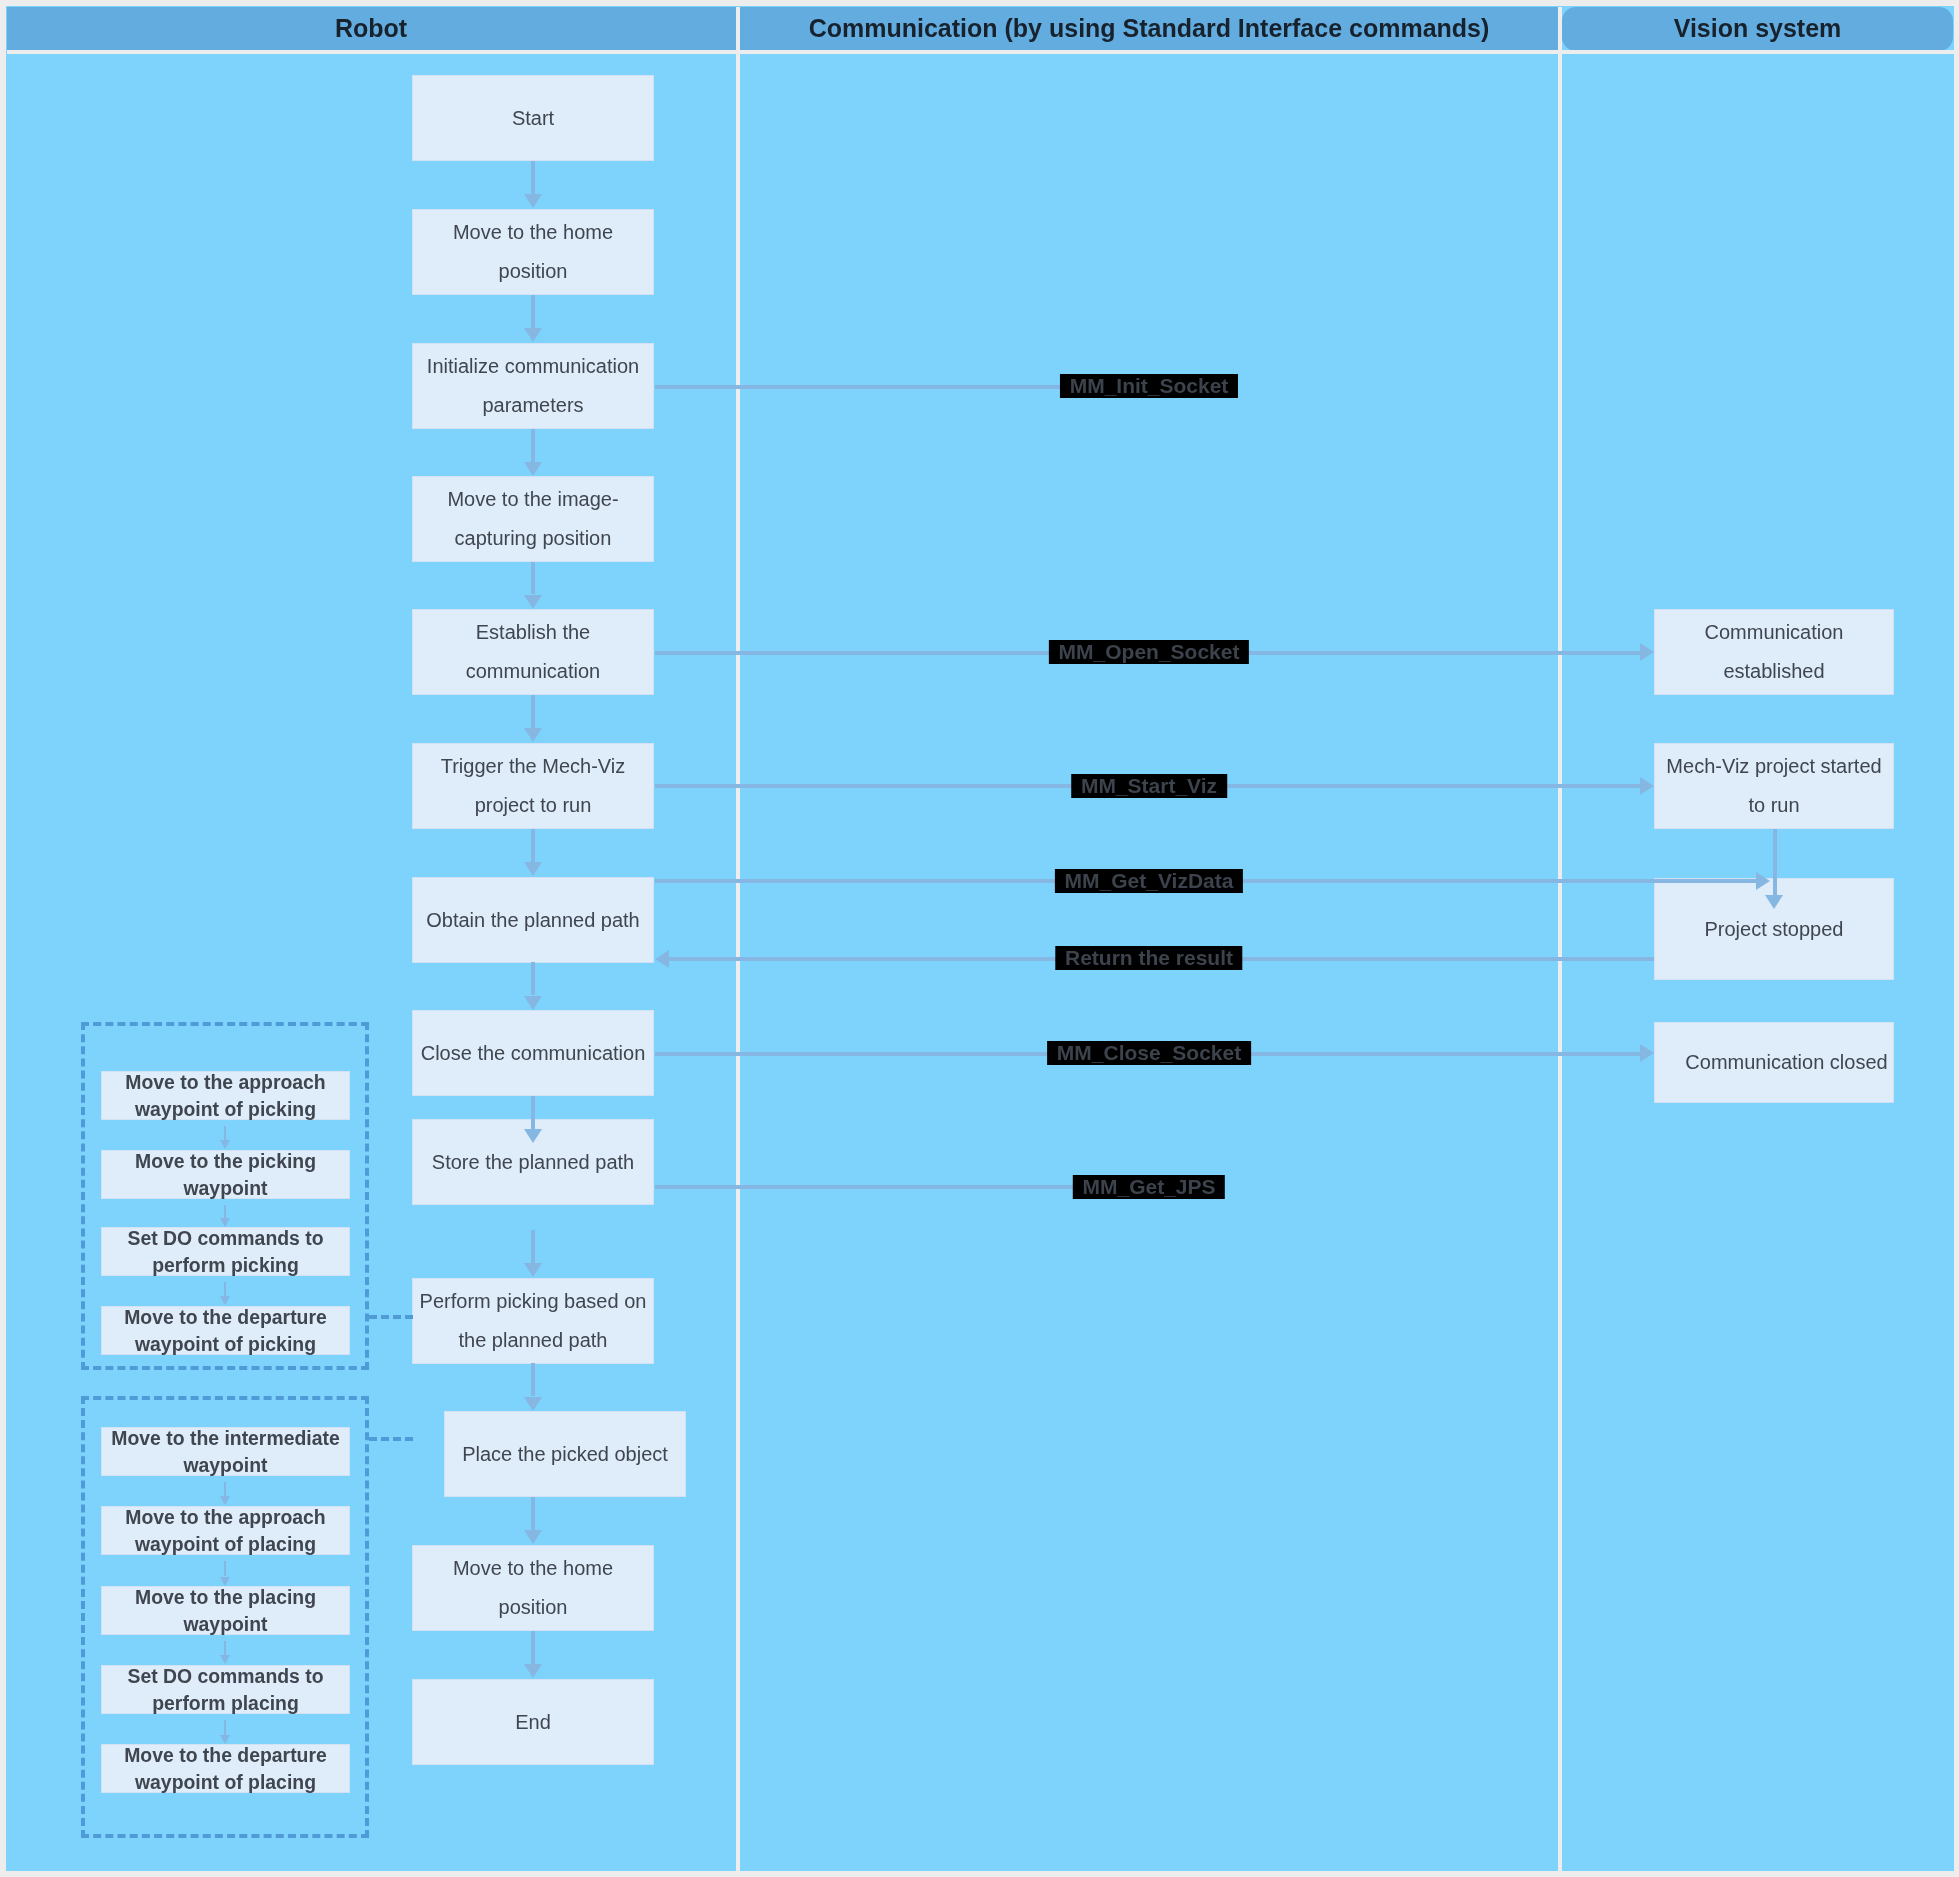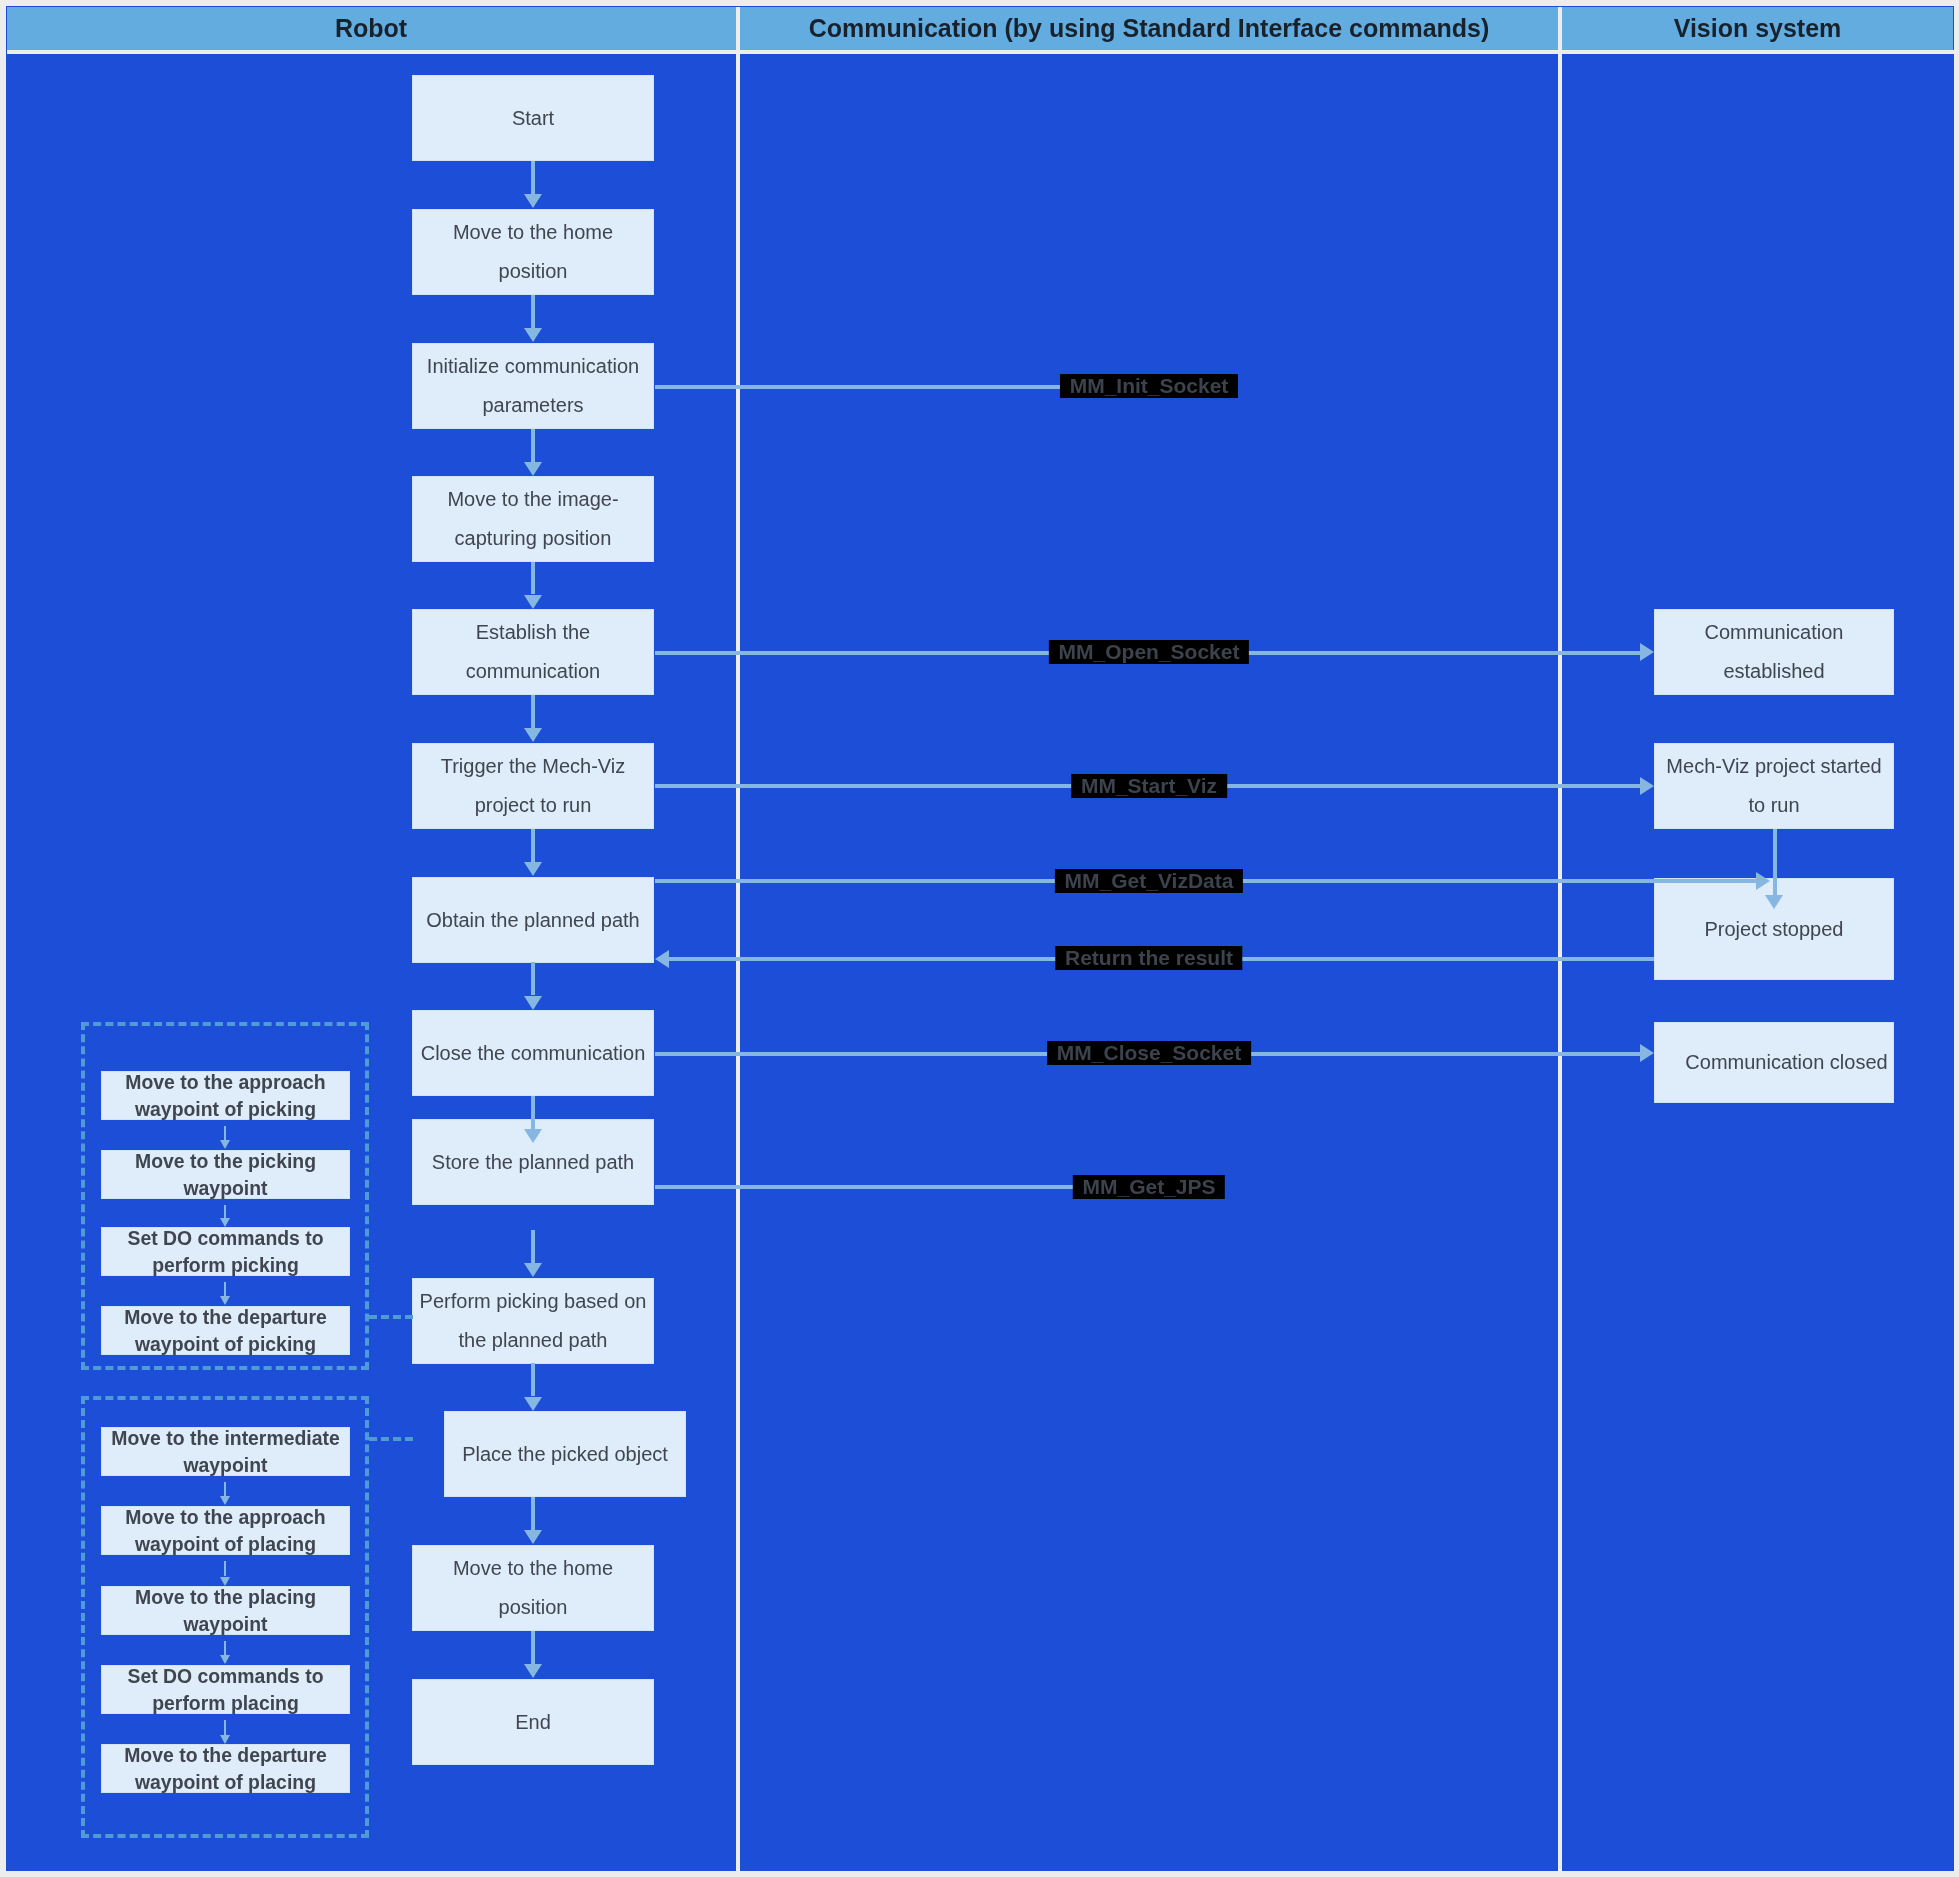--- a/index.html
+++ b/index.html
@@ -1,18 +1,18 @@
 <!DOCTYPE html>
 <html style="font-size:13px"><head>
 <meta charset="utf-8">
 <style>
   * { margin:0; padding:0; box-sizing:border-box; }
   html,body { background:#000; }
   body { font-family:"Liberation Sans", sans-serif; }
-  #canvas { position:relative; width:1960px; height:1877px; background:#1d4ed8; overflow:hidden; }
+  #canvas { position:relative; width:1960px; height:1877px; background:#7dd3fc; overflow:hidden; }
 
   .outer { position:absolute; left:0; top:0; width:1960px; height:1877px;
            border:6.5px solid #ededed; pointer-events:none; }
 
   .hcell { position:absolute; height:44px; top:6.5px; background:#63ace0; color:#18222d;
            font-weight:bold; font-size:25px; display:flex; align-items:center; justify-content:center; }
   .grid-v { position:absolute; width:4px; background:#ededed; top:6.5px; height:1864px; }
   .grid-h { position:absolute; height:4px; background:#ededed; left:6.5px; width:1947px; }
 
   .box { position:absolute; background:#dfecf9; border:1.6px solid #d2e2f2; color:#3f4650;
@@ -43,21 +43,21 @@
   .dashed-rect { position:absolute; border:4px dashed #4e9bd8; background:transparent; }
   .dashed-conn { position:absolute; height:0; border-top:4px dashed #4e9bd8; }
 </style>
 </head>
 <body>
 
 <div id="canvas">
 
   <div class="hcell" style="left:6.5px; width:729px;">Robot</div>
   <div class="hcell" style="left:740px; width:818px;">Communication (by using Standard Interface commands)</div>
-  <div class="hcell" style="left:1562px; width:391px;">Vision system</div>
+  <div class="hcell" style="left:1562px; width:391px;border-radius:14px;">Vision system</div>
 
   <div class="grid-v" style="left:736px;"></div>
   <div class="grid-v" style="left:1558px;"></div>
   <div class="grid-h" style="top:50px;"></div>
 
   <div class="box main" style="top:75px;">Start</div>
   <div class="box main" style="top:209px;">Move to the home
 position</div>
   <div class="box main" style="top:343px;">Initialize communication
 parameters</div>

